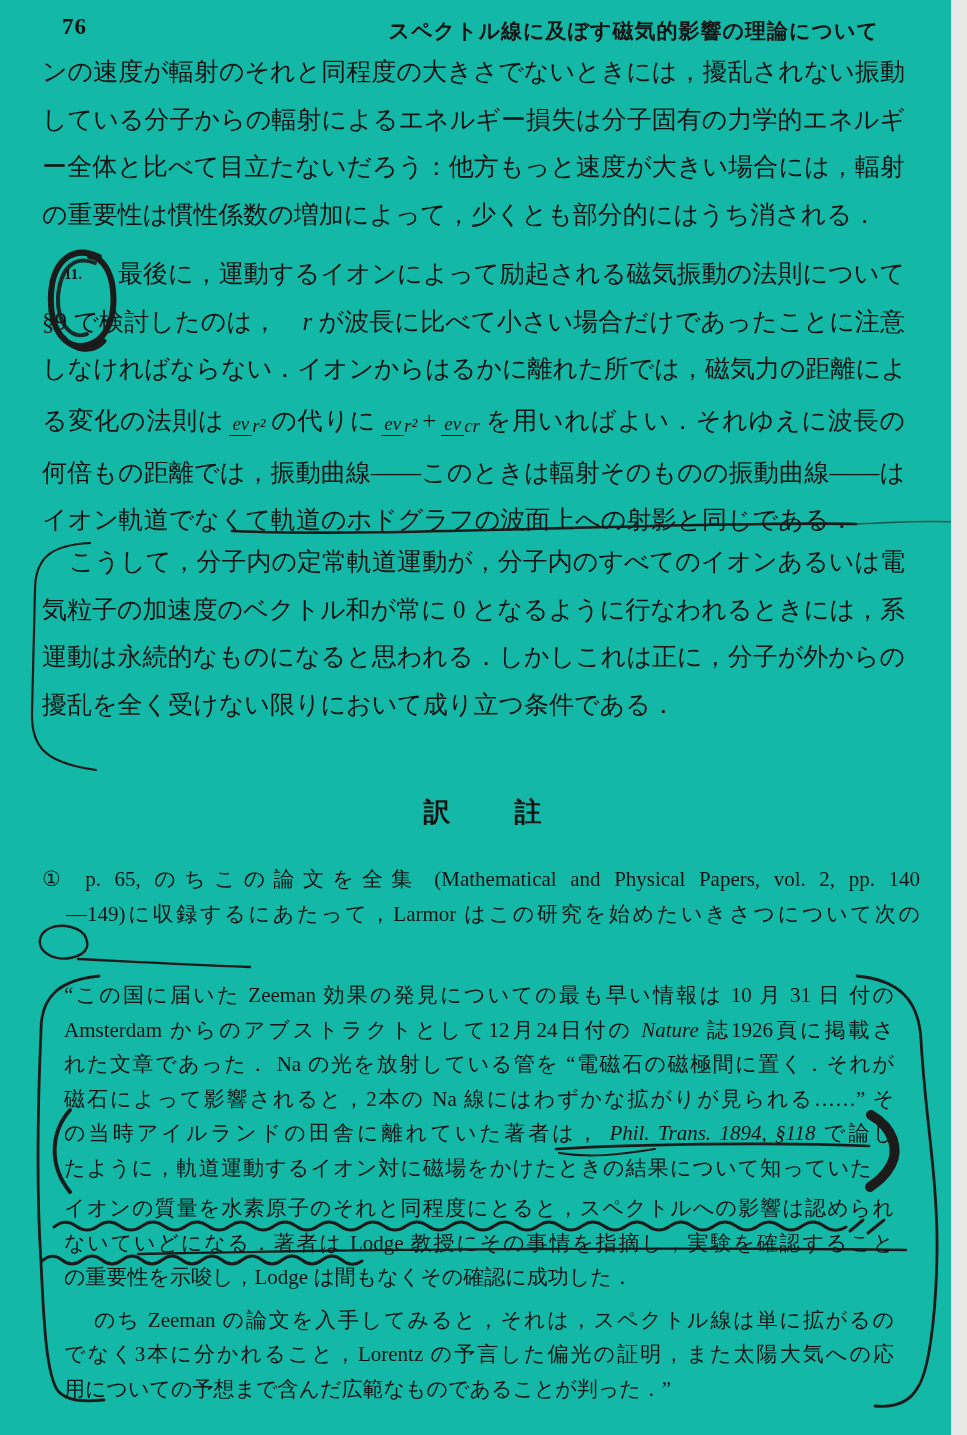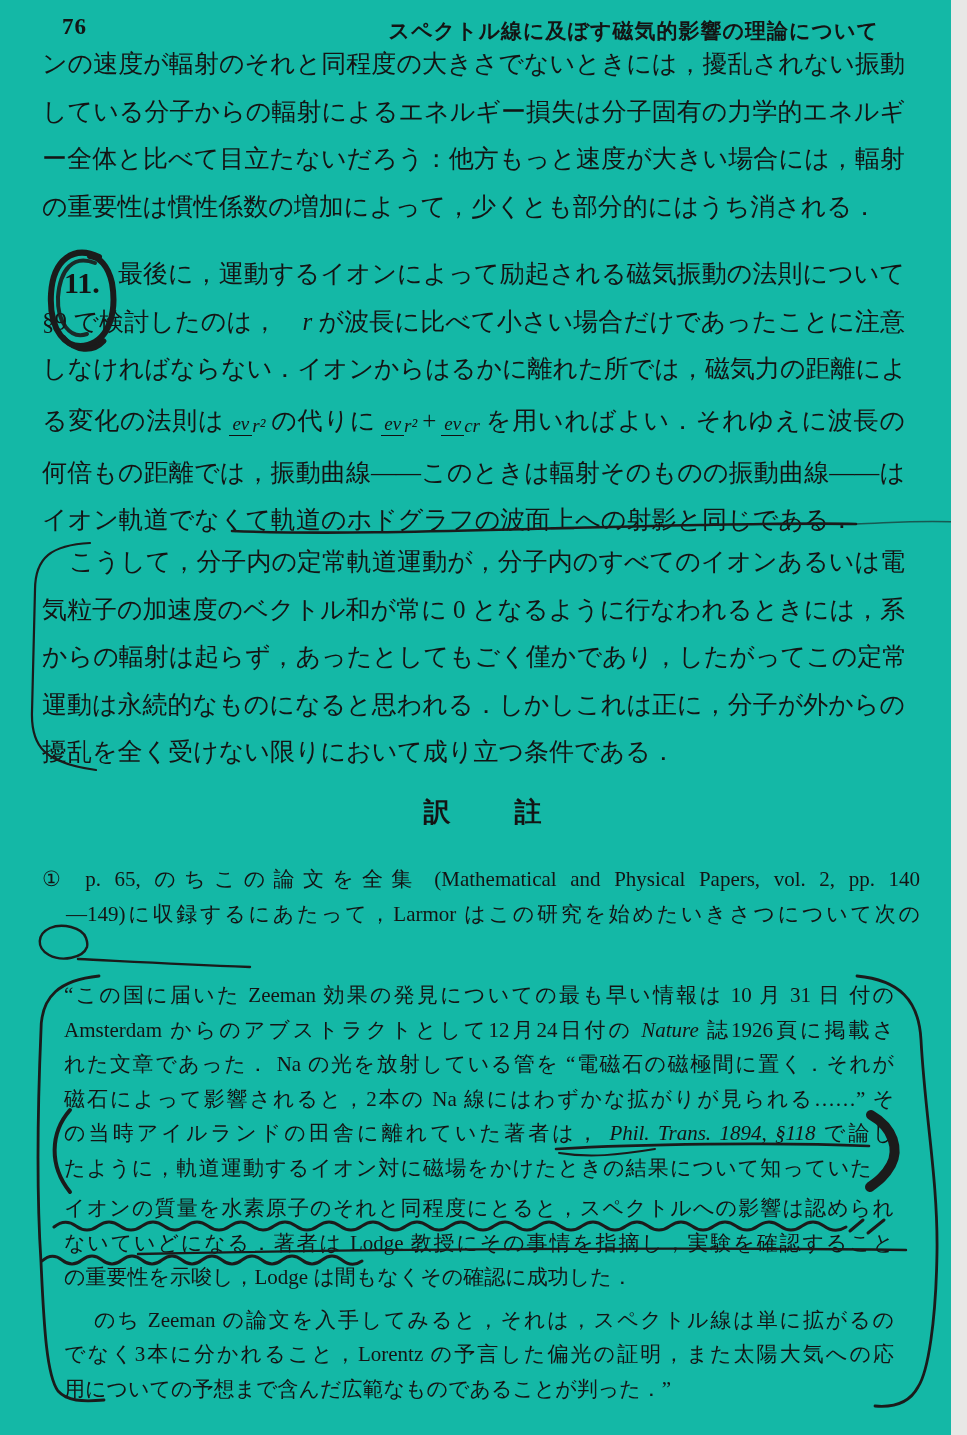--- a/index.html
+++ b/index.html
@@ -7,24 +7,24 @@
         font-family:"Liberation Serif","DejaVu Serif",serif;overflow:hidden;}
   .hdr-num{position:absolute;left:62px;top:14px;font-size:23px;font-weight:700;letter-spacing:1px;}
   .hdr-title{position:absolute;right:72px;top:17px;font-size:21px;font-weight:600;letter-spacing:1px;}
   .block{position:absolute;left:42px;width:863px;}
   .main{font-weight:500;}
   .main .line{height:47.6px;line-height:47.6px;font-size:25px;text-align:justify;text-align-last:justify;white-space:nowrap;}
   .main .line.tall{height:56px;line-height:56px;}
   .main .line.end{text-align-last:left;}
   .indent1{padding-left:76px;}
   .indent2{padding-left:27px;}
-  #p1{top:40px;}
+  #p1{top:48px;}
   #p2{top:250px;}
   #p3{top:538px;}
-  .marker11{position:absolute;left:64px;top:266px;font-size:30px;font-weight:600;}
+  .marker11{position:absolute;left:64px;top:266px;font-size:15px;font-weight:600;}
   .heading{position:absolute;left:0;top:794px;width:967px;text-align:center;font-size:27px;font-weight:700;
            font-family:"Liberation Sans","DejaVu Sans",sans-serif;letter-spacing:2px;}
   .hgap{display:inline-block;width:62px;}
   .small .line{height:34.5px;line-height:34.5px;font-size:21px;text-align:justify;text-align-last:justify;white-space:nowrap;}
   .small .line.end{text-align-last:left;}
   #note1{top:862px;width:878px;}
   #note1 .ind{padding-left:24px;}
   #note1 .ind3{padding-left:6px;}
   .mk{margin-right:16px;}
   #quote{top:978px;left:64px;width:830px;}
@@ -70,21 +70,20 @@
           <span class="num">ev</span>
           <span class="den">cr</span>
         </span><span>を用いればよい．それゆえに波長の</span></div>
     <div class="line">何倍もの距離では，振動曲線――このときは輻射そのものの振動曲線――は</div>
     <div class="line end"><span>イオン軌道でなくて</span><span>軌道のホドグラフの波面上への射影</span><span>と同じである．</span></div>
   </div>
 
   <div class="block main" id="p3">
     <div class="line indent2">こうして，分子内の定常軌道運動が，分子内のすべてのイオンあるいは電</div>
     <div class="line">気粒子の加速度のベクトル和が常に 0 となるように行なわれるときには，系</div>
-    <div class="line">からの輻射は起らず，あったとしてもごく僅かであり，したがってこの定常</div>
     <div class="line">運動は永続的なものになると思われる．しかしこれは正に，分子が外からの</div>
     <div class="line end">擾乱を全く受けない限りにおいて成り立つ条件である．</div>
   </div>
 
   <div class="heading"><span>訳</span><span class="hgap"></span><span>註</span></div>
 
   <div class="block small" id="note1">
     <div class="line"><span class="mk">①</span><span>p. 65, のちこの論文を全集 (Mathematical and Physical Papers, vol. 2, pp. 140</span></div>
     <div class="line ind">―149)に収録するにあたって，Larmor はこの研究を始めたいきさつについて次の</div>
   </div>

